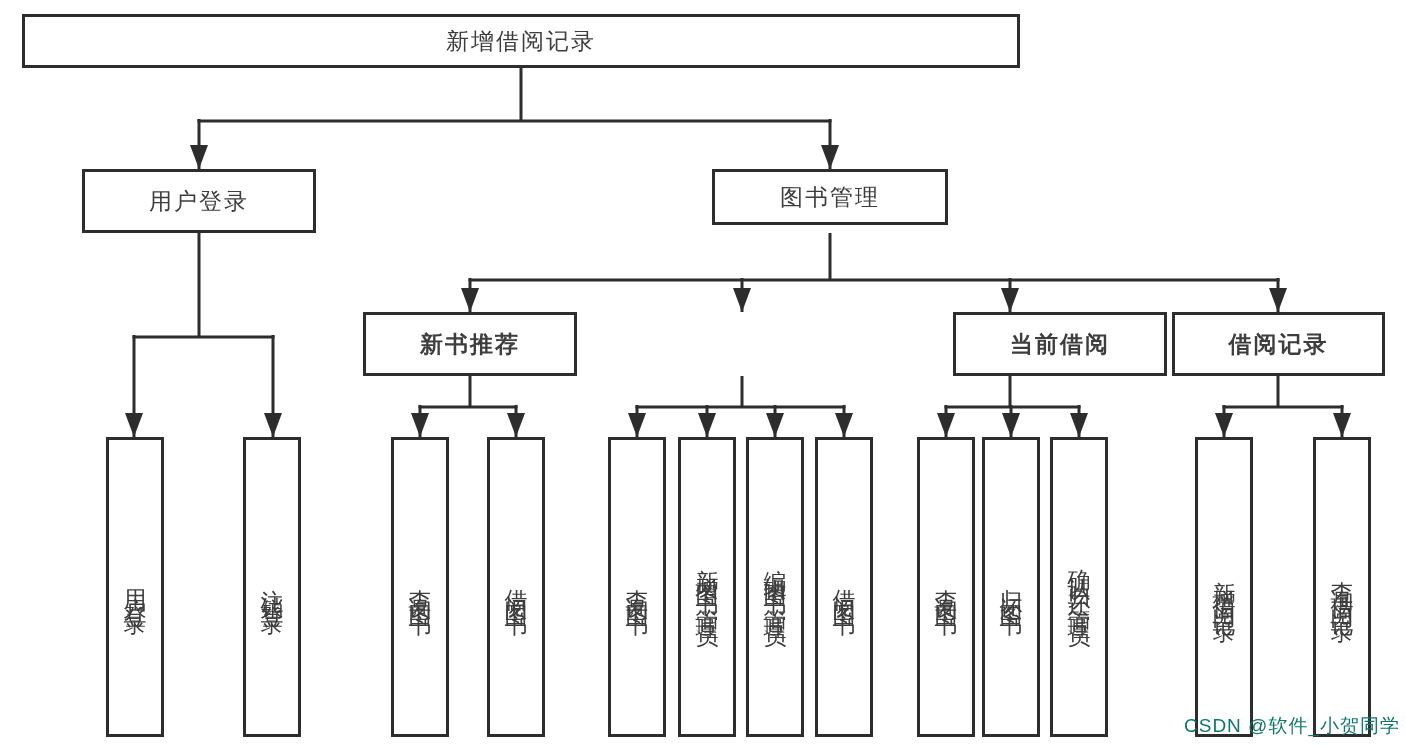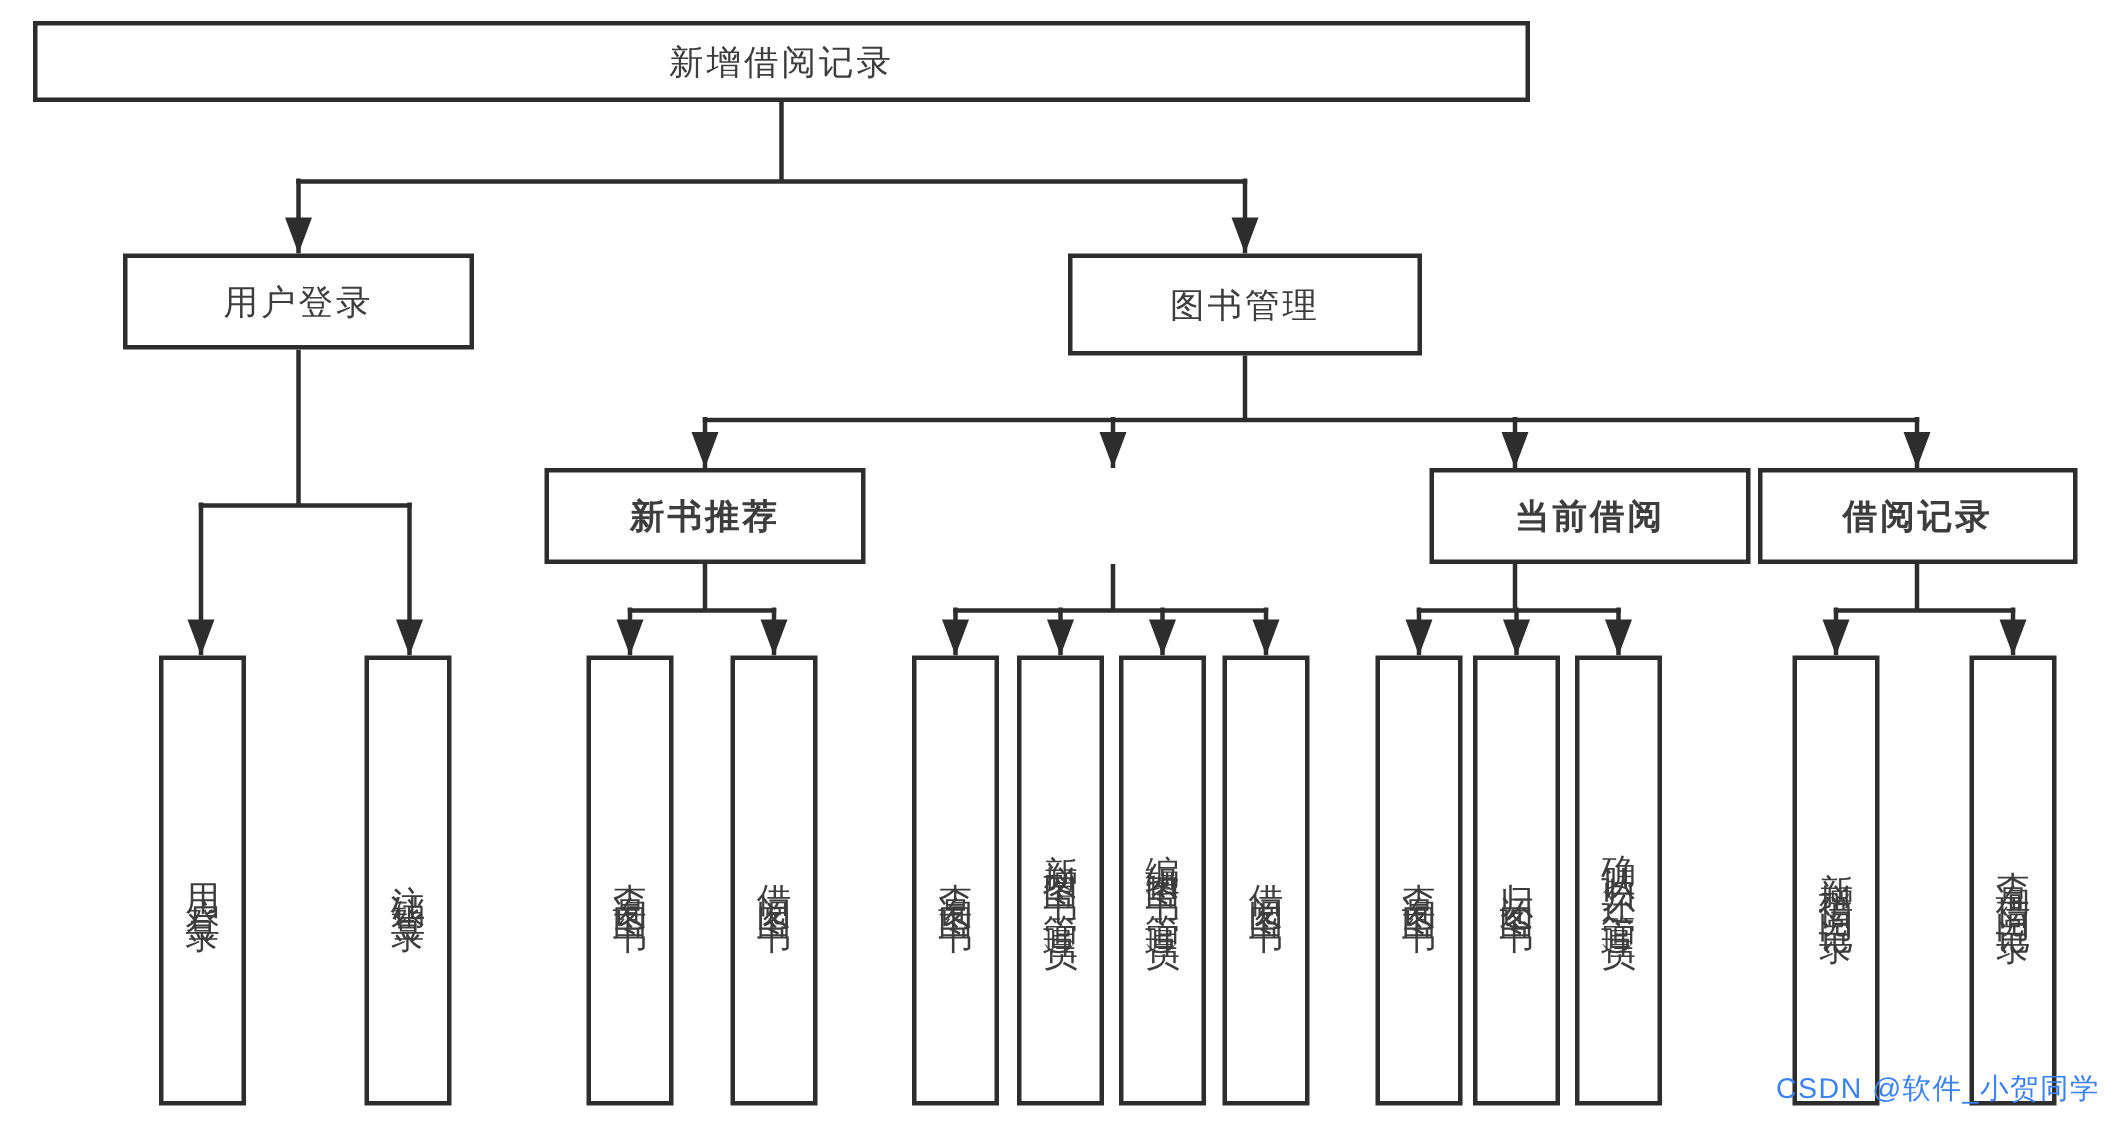--- a/index.html
+++ b/index.html
@@ -14,37 +14,37 @@
   }
   .hlabel{font-size:23px;letter-spacing:2px;white-space:nowrap;color:#3d3d3d;}
   .vlabel{
     writing-mode:vertical-rl;text-orientation:mixed;
     font-size:23px;letter-spacing:8px;line-height:1;color:#3d3d3d;white-space:nowrap;
   }
   
   .n-root{left:22px;top:14px;width:998px;height:54px;}
   
   .n-userlogin{left:82px;top:169px;width:234px;height:64px;}
-  .n-bookmgmt{left:712px;top:169px;width:236px;height:68px;}
+  .n-bookmgmt{left:712px;top:169px;width:236px;height:56px;}
   
   .n-l3{top:312px;height:64px;font-weight:bold;}
   .n-newbook{left:363px;width:214px;}
   .n-borrowmod{left:635px;width:215px;}
   .n-currentborrow{left:953px;width:214px;}
   .n-borrowrecord{left:1172px;width:213px;}
   
   .leaf{top:437px;width:58px;height:300px;}
   .lf1{left:106px;}  .lf2{left:243px;}
   .lf3{left:391px;}  .lf4{left:487px;}
   .lf5{left:608px;}  .lf6{left:678px;}  .lf7{left:746px;}  .lf8{left:815px;}
   .lf9{left:917px;}  .lf10{left:982px;} .lf11{left:1050px;}
   .lf12{left:1195px;}.lf13{left:1313px;}
   #watermark{
     position:absolute;left:1184px;top:713px;z-index:2;
-    font-size:19px;color:#3b82f6;letter-spacing:1px;white-space:nowrap;
+    font-size:19px;color:#0f766e;letter-spacing:1px;white-space:nowrap;
   }
 </style>
 </head>
 <body>
 
 <div id="canvas">
 
   <svg id="wires" viewBox="0 0 1405 747" xmlns="http://www.w3.org/2000/svg">
     <defs>
       <marker id="arw" markerUnits="userSpaceOnUse" markerWidth="28" markerHeight="20" viewBox="0 0 28 20" refX="26" refY="10" orient="auto">

